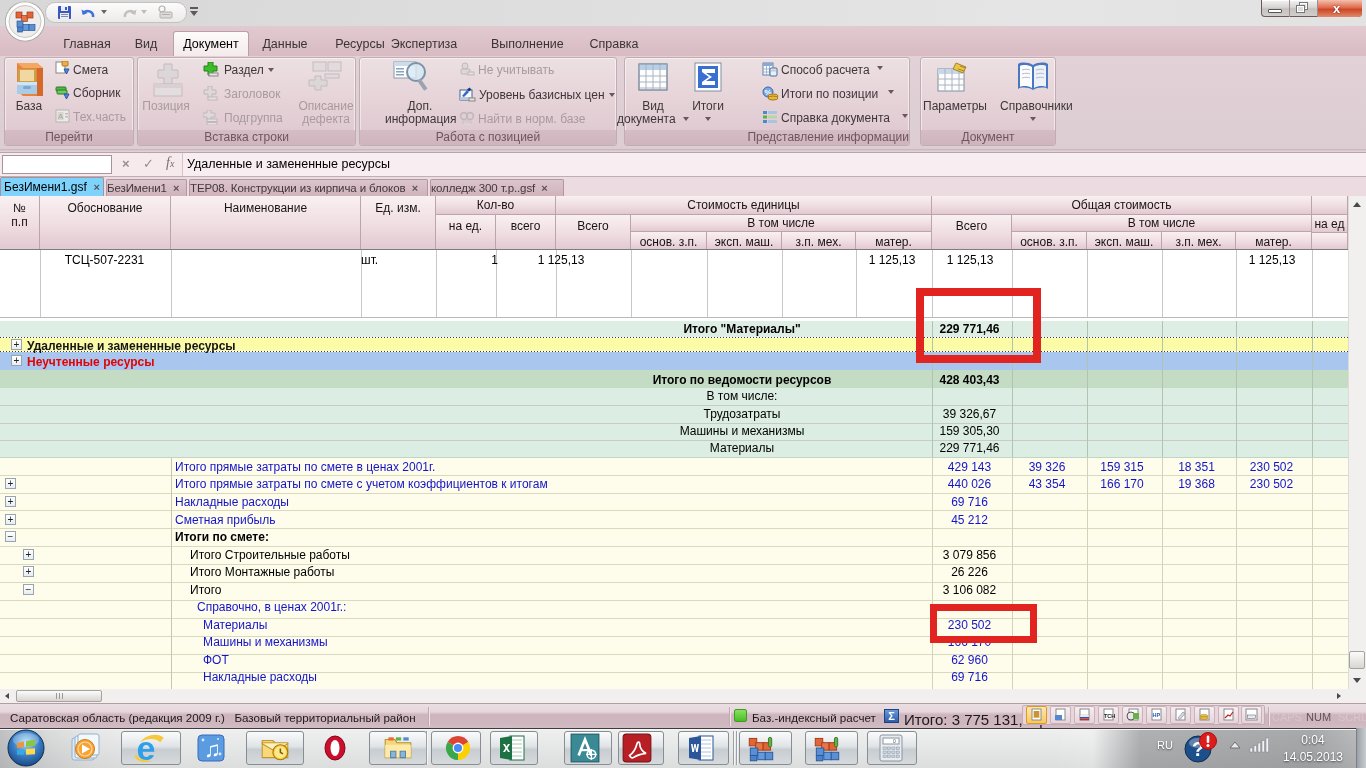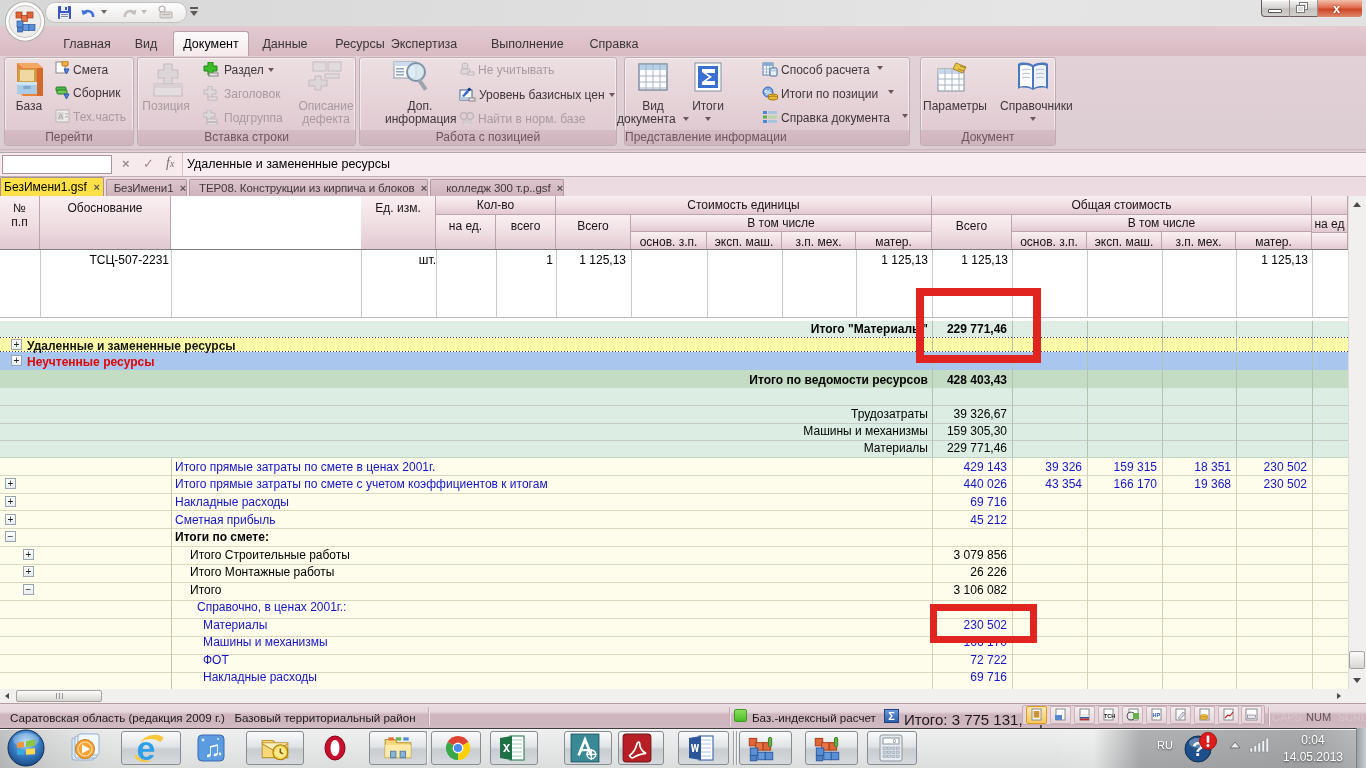--- a/index.html
+++ b/index.html
@@ -3,26 +3,26 @@
 html,body{width:1366px;height:768px;overflow:hidden}
 body{font-family:"Liberation Sans",sans-serif;font-size:12px;color:#000}
 #root{position:relative;width:1366px;height:768px;background:#fff;overflow:hidden}
 .a{position:absolute}
 .rtab{top:33px;height:23px;color:#3a3436;font-size:12.5px;text-align:center;line-height:22px}
 .grp{top:57px;height:89px;background:linear-gradient(#ece0e3 0%,#e6d4d9 45%,#dcc6cd 100%);border:1px solid #c3abb3;border-radius:3px;box-shadow:inset 0 0 0 1px rgba(255,255,255,.5)}
 .blab{position:absolute;text-align:center;color:#3f363a;font-size:12px;line-height:13px}
 .slab{position:absolute;color:#3f363a;font-size:12px;white-space:nowrap}
 .dis{color:#a89a9e}
 .darr{display:inline-block;width:0;height:0;border-left:3px solid transparent;border-right:3px solid transparent;border-top:4px solid #6d555c;vertical-align:2px;margin-left:4px}
-.dtab{top:179px;height:17px;background:linear-gradient(#dcc5cc,#d0b3bc);border:1px solid #b297a0;border-bottom:none;border-radius:2px 2px 0 0;font-size:11.5px;letter-spacing:-.1px;color:#42373b;line-height:16px;text-align:right;white-space:nowrap}
+.dtab{top:179px;height:17px;background:linear-gradient(#dcc5cc,#d0b3bc);border:1px solid #b297a0;border-bottom:none;border-radius:2px 2px 0 0;font-size:11.5px;letter-spacing:-.1px;color:#42373b;line-height:16px;text-align:left;white-space:nowrap}
 .hcell{background:linear-gradient(#f9f0f2 0%,#efdde2 55%,#e2c9d1 100%);border-right:1px solid #bba4ac;border-bottom:1px solid #bba4ac;text-align:center;color:#1a1315;font-size:12px}
 .vl{position:absolute;width:1px;background:#c9c9c9}
 .hl{position:absolute;height:1px;background:#c9c9c9}
 .cell{position:absolute;font-size:12px;white-space:nowrap;line-height:13px}
-.r{text-align:right}.c{text-align:right}.b{font-weight:bold}
+.r{text-align:center}.c{text-align:left}.b{font-weight:bold}
 .blue{color:#1414cb}
 .exp{position:absolute;width:11px;height:11px;background:linear-gradient(#fff,#e9edf1);border:1px solid #98a4b0;font-size:10px;line-height:9px;text-align:center;color:#222}
 .sbtn{position:absolute;background:linear-gradient(#fbfbfa,#d8d6d2);border:1px solid #a6a39e;border-radius:2px}
 .ssep{position:absolute;top:707px;width:1px;height:19px;background:#c3a9b1;box-shadow:1px 0 0 #f0e3e7}
 .tbtn{position:absolute;top:731px;height:34px;background:linear-gradient(#fafbfb,#e0e4e7 45%,#c8cdd1 55%,#d6dadd);border:1px solid #878d92;border-radius:3px}
 .tsep{position:absolute;top:731px;width:1px;height:34px;background:#9aa0a5;box-shadow:1px 0 0 rgba(255,255,255,.6)}
 .trtext{position:absolute;color:#fff;font-size:12px;text-shadow:0 1px 2px rgba(0,0,0,.55)}
 </style></head><body>
 <div id="root">
 <div class="a" style="left:0;top:0;width:1366px;height:26px;background:linear-gradient(100deg,#d7d7d7,#dedede 40%,#e6e5e5 75%,#e3e2e2)"></div>
@@ -86,21 +86,21 @@
     </svg>
 <div class="a" style="left:0;top:56px;width:1366px;height:96px;background:linear-gradient(#e2d2d7,#dccdd2)"></div>
 <div class="a" style="left:0;top:149px;width:1366px;height:3px;background:linear-gradient(#c9b2ba,#e8d7dc)"></div>
 <div class="a grp" style="left:4px;width:130px"></div>
 <div class="a" style="left:5px;top:130px;width:128px;height:15px;background:linear-gradient(#d6bdc5,#ceb4bd);text-align:center;color:#6f565d;font-size:12px;line-height:15px;border-radius:0 0 2px 2px">Перейти</div>
 <div class="a grp" style="left:137px;width:219px"></div>
 <div class="a" style="left:138px;top:130px;width:217px;height:15px;background:linear-gradient(#d6bdc5,#ceb4bd);text-align:center;color:#6f565d;font-size:12px;line-height:15px;border-radius:0 0 2px 2px">Вставка строки</div>
 <div class="a grp" style="left:359px;width:258px"></div>
 <div class="a" style="left:360px;top:130px;width:256px;height:15px;background:linear-gradient(#d6bdc5,#ceb4bd);text-align:center;color:#6f565d;font-size:12px;line-height:15px;border-radius:0 0 2px 2px">Работа с позицией</div>
 <div class="a grp" style="left:624px;width:286px"></div>
-<div class="a" style="left:625px;top:130px;width:284px;height:15px;background:linear-gradient(#d6bdc5,#ceb4bd);text-align:left;color:#6f565d;font-size:12px;line-height:15px;border-radius:0 0 2px 2px">Представление информации</div>
+<div class="a" style="left:625px;top:130px;width:284px;height:15px;background:linear-gradient(#d6bdc5,#ceb4bd);text-align:right;color:#6f565d;font-size:12px;line-height:15px;border-radius:0 0 2px 2px">Представление информации</div>
 <div class="a grp" style="left:920px;width:136px"></div>
 <div class="a" style="left:921px;top:130px;width:134px;height:15px;background:linear-gradient(#d6bdc5,#ceb4bd);text-align:center;color:#6f565d;font-size:12px;line-height:15px;border-radius:0 0 2px 2px">Документ</div>
 <svg class="a" style="left:13px;top:60px" width="32" height="40" viewBox="0 0 32 40">
 <path d="M4 3 h20 l6 5 v28 h-20 l-6 -5 Z" fill="#e8833c"></path>
       <path d="M24 3 l6 5 h-20 l-6 -5 Z" fill="#f3a866"></path>
 <rect x="5" y="9" width="18" height="13" fill="#caa24a"></rect>
       <rect x="7" y="10" width="14" height="11" fill="#f0d8a0"></rect>
 <rect x="4" y="22" width="20" height="12" fill="#aacbe8"></rect>
       <rect x="4" y="22" width="20" height="3" fill="#cfe4f4"></rect>
       <rect x="10" y="26" width="8" height="3" rx="1.5" fill="#7fa8cc"></rect>
@@ -244,30 +244,33 @@
     </svg>
 <div class="a blab" style="left:1000px;top:100px;width:66px;height:13px">Справочники<br><span class="darr" style="margin-left:0"></span></div>
 <div class="a" style="left:0;top:152px;width:1366px;height:25px;background:#f6eaed;border-top:1px solid #b3a7ab;border-bottom:1px solid #bcb0b4"></div>
 <div class="a" style="left:2px;top:155px;width:110px;height:19px;background:#fff;border:1px solid #ab929b"></div>
 <div class="a" style="left:122px;top:156px;width:12px;color:#9b8c91;font-size:13px;font-weight:bold">×</div>
 <div class="a" style="left:143px;top:156px;width:14px;color:#9b8c91;font-size:13px">✓</div>
 <div class="a" style="left:166px;top:155px;color:#7c6e73;font-size:14px;font-style:italic;font-family:'Liberation Serif',serif">f<span style="font-size:10px">x</span></div>
 <div class="a" style="left:182px;top:153px;width:1184px;height:23px;background:#f8edf0;border-left:1px solid #d8c2c9"></div>
 <div class="a" style="left:187px;top:157px;font-size:12.5px">Удаленные и замененные ресурсы</div>
 <div class="a" style="left:0;top:177px;width:1366px;height:19px;background:#ecdce2"></div>
-<div class="a" style="left:0;top:177px;width:104px;height:19px;background:#fde047;border:1px solid #a88f98;border-bottom:none;border-radius:2px 2px 0 0;z-index:2;font-size:12px;line-height:18px;text-align:center;white-space:nowrap">БезИмени1.gsf&nbsp;&nbsp;<span style="color:#555;font-size:11px;font-weight:bold">×</span></div>
+<div class="a" style="left:0;top:177px;width:104px;height:19px;background:#7dd3fc;border:1px solid #a88f98;border-bottom:none;border-radius:2px 2px 0 0;z-index:2;font-size:12px;line-height:18px;text-align:center;white-space:nowrap">БезИмени1.gsf&nbsp;&nbsp;<span style="color:#555;font-size:11px;font-weight:bold">×</span></div>
 <div class="a dtab" style="left:106px;width:81px">БезИмени1&nbsp;&nbsp;<span style="color:#5e5258;font-size:11px;font-weight:bold">×</span></div>
 <div class="a dtab" style="left:189px;width:239px">ТЕР08. Конструкции из кирпича и блоков&nbsp;&nbsp;<span style="color:#5e5258;font-size:11px;font-weight:bold">×</span></div>
 <div class="a dtab" style="left:430px;width:134px">колледж 300 т.р..gsf&nbsp;&nbsp;<span style="color:#5e5258;font-size:11px;font-weight:bold">×</span></div>
 <div class="a" style="left:0;top:196px;width:1348px;height:493px;background:#fff"></div>
 <div class="a hcell" style="left:0px;top:196px;width:40px;height:54px;">
       <div style="padding-top:5px">№<br>п.п</div>
     </div>
 <div class="a hcell" style="left:40px;top:196px;width:131px;height:54px;">
       <div style="padding-top:5px">Обоснование</div>
+    </div>
+<div class="a hcell" style="left:171px;top:196px;width:190px;height:54px;">
+      <div style="padding-top:5px">Наименование</div>
     </div>
 <div class="a hcell" style="left:361px;top:196px;width:75px;height:54px;">
       <div style="padding-top:5px">Ед. изм.</div>
     </div>
 <div class="a hcell" style="left:436px;top:196px;width:120px;height:19px;">
       <div style="padding-top:2px">Кол-во</div>
     </div>
 <div class="a hcell" style="left:436px;top:215px;width:60px;height:35px;">
       <div style="padding-top:4px">на ед.</div>
     </div>
@@ -357,20 +360,21 @@
 <div class="a" style="left:27px;top:339px;font-weight:bold;font-size:12px;color:#151515">Удаленные и замененные ресурсы</div>
 <div class="a exp" style="left:11px;top:355px">+</div>
 <div class="a" style="left:27px;top:355px;font-weight:bold;font-size:12px;color:#e00404">Неучтенные ресурсы</div>
 <div class="a" style="left:0;top:370px;width:1348px;height:18px;background:#c4dbc4"></div>
 <div class="a cell r b" style="left:556px;top:374px;width:372px">Итого по ведомости ресурсов</div>
 <div class="a cell r b" style="left:932px;top:374px;width:75px">428 403,43</div>
 <div class="a" style="left:0;top:388px;width:1348px;height:70px;background:#dceee3"></div>
 <div class="a hl" style="left:0;top:405px;width:1348px"></div>
 <div class="a hl" style="left:0;top:423px;width:1348px"></div>
 <div class="a hl" style="left:0;top:440px;width:1348px"></div>
+<div class="a cell r" style="left:556px;top:390px;width:372px">В том числе:</div>
 <div class="a cell r" style="left:556px;top:408px;width:372px">Трудозатраты</div>
 <div class="a cell r" style="left:932px;top:408px;width:75px">39 326,67</div>
 <div class="a cell r" style="left:556px;top:425px;width:372px">Машины и механизмы</div>
 <div class="a cell r" style="left:932px;top:425px;width:75px">159 305,30</div>
 <div class="a cell r" style="left:556px;top:442px;width:372px">Материалы</div>
 <div class="a cell r" style="left:932px;top:442px;width:75px">229 771,46</div>
 <div class="a vl" style="left:932px;top:321px;height:137px;background:#b2c3b2"></div>
 <div class="a vl" style="left:1012px;top:321px;height:137px;background:#b2c3b2"></div>
 <div class="a vl" style="left:1087px;top:321px;height:137px;background:#b2c3b2"></div>
 <div class="a vl" style="left:1162px;top:321px;height:137px;background:#b2c3b2"></div>
@@ -426,21 +430,21 @@
 <div class="a cell r " style="left:932px;top:566px;width:75px">26 226</div>
 <div class="a exp" style="left:23px;top:584px">−</div>
 <div class="a cell " style="left:190px;top:584px;white-space:nowrap">Итого</div>
 <div class="a cell r " style="left:932px;top:584px;width:75px">3 106 082</div>
 <div class="a cell blue" style="left:197px;top:601px;white-space:nowrap">Справочно, в ценах 2001г.:</div>
 <div class="a cell blue" style="left:203px;top:619px;white-space:nowrap">Материалы</div>
 <div class="a cell r blue" style="left:932px;top:619px;width:75px">230 502</div>
 <div class="a cell blue" style="left:203px;top:636px;white-space:nowrap">Машины и механизмы</div>
 <div class="a cell r blue" style="left:932px;top:636px;width:75px">166 170</div>
 <div class="a cell blue" style="left:203px;top:654px;white-space:nowrap">ФОТ</div>
-<div class="a cell r blue" style="left:932px;top:654px;width:75px">72 722</div>
+<div class="a cell r blue" style="left:932px;top:654px;width:75px">62 960</div>
 <div class="a cell blue" style="left:203px;top:671px;white-space:nowrap">Накладные расходы</div>
 <div class="a cell r blue" style="left:932px;top:671px;width:75px">69 716</div>
 <div class="a" style="left:916px;top:288px;width:125px;height:75px;border:8px solid #e22420;z-index:6"></div>
 <div class="a" style="left:930px;top:604px;width:107px;height:39px;border:7px solid #e22420;z-index:6"></div>
 <div class="a" style="left:1348px;top:196px;width:18px;height:493px;background:#f1f0ee;border-left:1px solid #dedcd8"></div>
 <div class="a" style="left:1353px;top:202px;width:0;height:0;border-left:4px solid transparent;border-right:4px solid transparent;border-bottom:5px solid #4a4a4a"></div>
 <div class="a" style="left:1353px;top:678px;width:0;height:0;border-left:4px solid transparent;border-right:4px solid transparent;border-top:5px solid #4a4a4a"></div>
 <div class="a sbtn" style="left:1349px;top:651px;width:16px;height:18px"></div>
 <div class="a" style="left:0;top:689px;width:1366px;height:14px;background:#f1f0ee"></div>
 <div class="a" style="left:5px;top:693px;width:0;height:0;border-top:3.5px solid transparent;border-bottom:3.5px solid transparent;border-right:4px solid #4a4a4a"></div>

